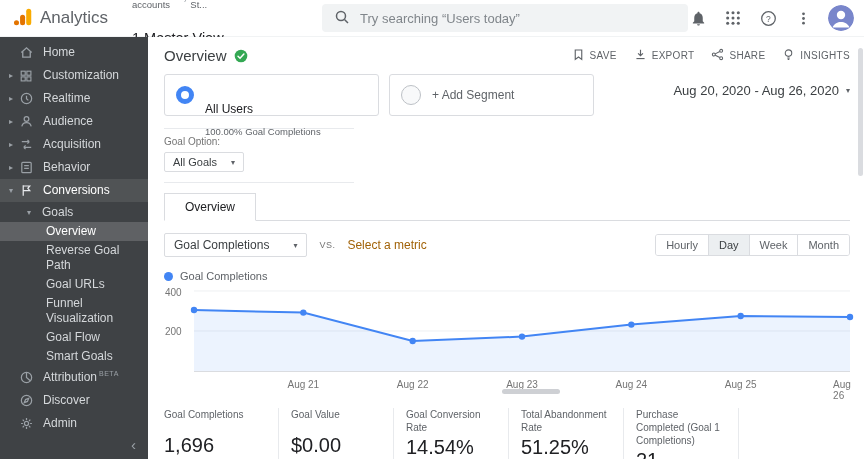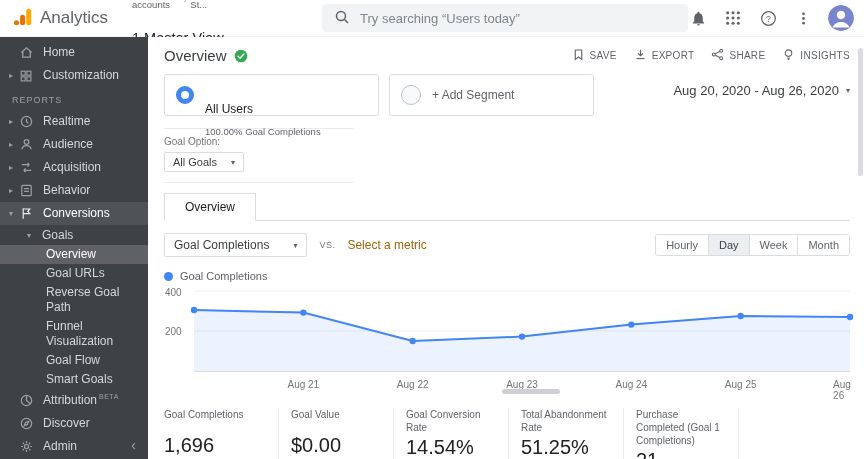--- a/index.html
+++ b/index.html
@@ -202,21 +202,20 @@
         <span class="nav-icon">
             <svg viewBox="0 0 16 16" width="14" height="14" fill="none" stroke="#9aa0a6" stroke-width="1.3">
               <rect x="2.5" y="2.5" width="4.6" height="4.6"></rect>
               <rect x="9" y="2.5" width="4.6" height="4.6"></rect>
               <rect x="2.5" y="9" width="4.6" height="4.6"></rect>
               <rect x="9" y="9" width="4.6" height="4.6"></rect>
             </svg>
           </span>
         <span class="nav-label">Customization</span>
       </div>
-      <div class="nav-section">REPORTS</div>
       <div class="nav-item">
         <span class="nav-chev">▸</span>
         <span class="nav-icon">
             <svg viewBox="0 0 16 16" width="15" height="15" fill="none" stroke="#9aa0a6" stroke-width="1.3">
               <circle cx="8" cy="8" r="5.5"></circle>
               <path d="M8 5v3.2l2 1.8"></path>
             </svg>
           </span>
         <span class="nav-label">Realtime</span>
       </div>
@@ -260,24 +259,24 @@
         <span class="nav-label">Conversions</span>
       </div>
       <div class="nav-sub">
         <span class="nav-chev">▾</span>
         <span class="nav-label">Goals</span>
       </div>
       <div class="nav-sub2 sel">
         <span>Overview</span>
       </div>
       <div class="nav-sub2">
+        <span>Reverse Goal Path</span>
+      </div>
+      <div class="nav-sub2">
         <span>Goal URLs</span>
-      </div>
-      <div class="nav-sub2">
-        <span>Reverse Goal Path</span>
       </div>
       <div class="nav-sub2">
         <span>Funnel Visualization</span>
       </div>
       <div class="nav-sub2">
         <span>Goal Flow</span>
       </div>
       <div class="nav-sub2">
         <span>Smart Goals</span>
       </div>

